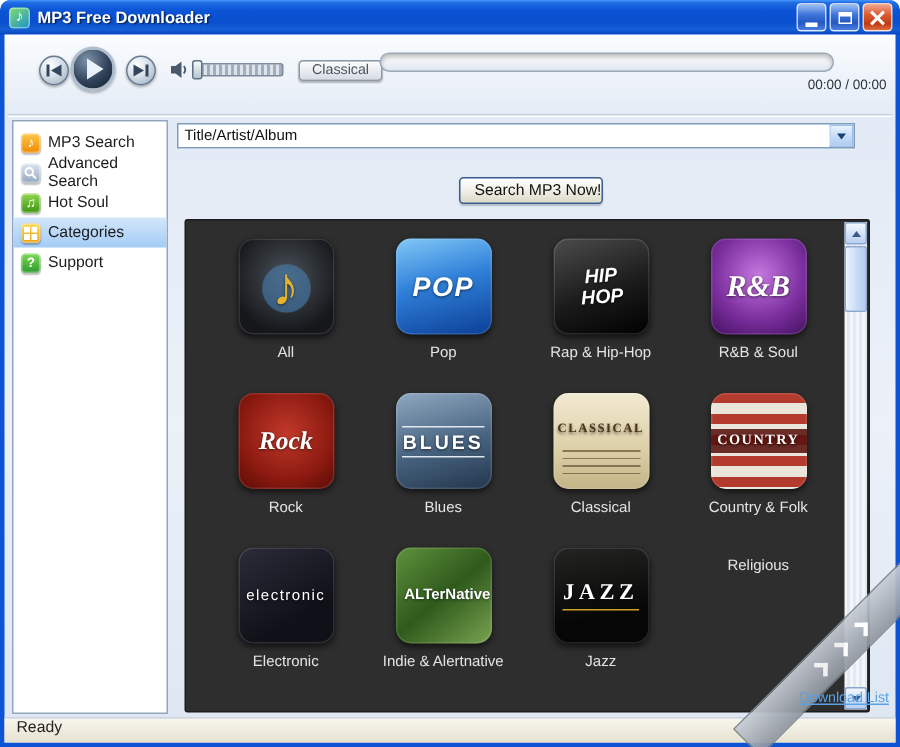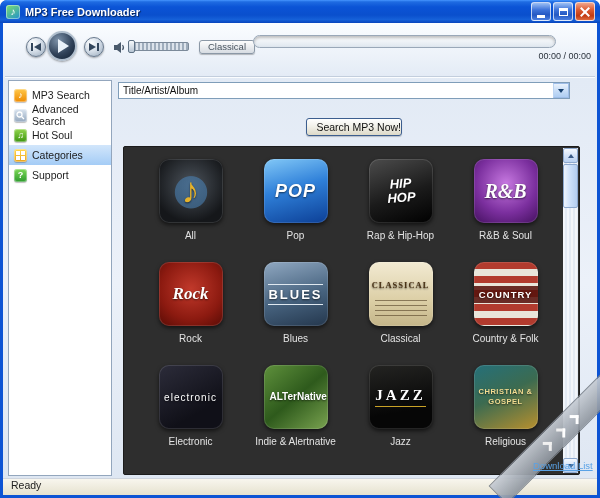--- a/index.html
+++ b/index.html
@@ -98,21 +98,21 @@
   .t-rnb { background:radial-gradient(circle at 50% 38%, #c678e0 0%, #7b2f9e 58%, #43105e 100%); }
   .t-rnb .art-text { font-size:20px; font-family:"Liberation Serif",serif; font-style:italic; }
   .t-rock { background:radial-gradient(circle at 50% 42%, #c1392b 0%, #8c1a10 62%, #570b05 100%); }
   .t-rock .art-text { font-size:17px; font-family:"Liberation Serif",serif; font-style:italic; }
   .t-blues { background:linear-gradient(165deg,#90a8c1 0%,#47637f 55%,#24374d 100%); }
   .t-blues .art-text { font-size:13px; letter-spacing:2px; border-top:1px solid #dfe8f0; border-bottom:1px solid #dfe8f0; padding:2px 0; }
   .t-classical { background:linear-gradient(180deg,#f2ead2 0%,#dccfa6 60%,#c3b488 100%); }
   .t-classical::after { content:""; position:absolute; left:6px; right:6px; bottom:8px; height:18px;
     background:repeating-linear-gradient(180deg, rgba(70,50,25,.55) 0 1px, transparent 1px 5px); }
   .t-classical .art-text { font-size:8.5px; color:#4b3417; font-family:"Liberation Serif",serif; letter-spacing:1px; margin-top:-18px; }
-  .t-country { background:repeating-linear-gradient(180deg,#b23b2e 0 7px,#e9e5da 7px 14px); }
+  .t-country { background:repeating-linear-gradient(180deg,#b23b2e 0 7px,#e9e5da 7px 14px);font-family:Liberation Serif, serif; }
   .t-country .art-text { width:100%; background:rgba(88,18,12,.88); font-size:9.5px; padding:3px 0; letter-spacing:1px; }
   .t-electronic { background:linear-gradient(150deg,#2c2c3a 0%,#101018 70%); }
   .t-electronic .art-text { font-size:10px; font-weight:normal; letter-spacing:1px; text-transform:lowercase; }
   .t-indie { background:linear-gradient(140deg,#5f913c 0%,#2e5a1c 50%,#7aa350 100%); }
   .t-indie .art-text { font-size:10px; width:52px; line-height:1.2; }
   .t-jazz { background:linear-gradient(170deg,#242422 0%,#060606 70%); }
   .t-jazz .art-text { font-size:15px; letter-spacing:3px; font-family:"Liberation Serif",serif; border-bottom:1px solid #c9a227; padding-bottom:2px; }
   .t-religious { background:linear-gradient(155deg,#25707a 0%,#3c6b50 45%,#b8902e 100%); }
   .t-religious .art-text { font-size:7.5px; color:#f2dc91; width:54px; line-height:1.35; letter-spacing:.5px; }
 
@@ -298,23 +298,20 @@
           </div>
         <div class="cat-label">Indie &amp; Alertnative</div>
       </div>
       <div class="cell">
         <div class="art t-jazz">
             <span class="art-text">JAZZ</span>
           </div>
         <div class="cat-label">Jazz</div>
       </div>
       <div class="cell">
-        <div class="art t-religious">
-            <span class="art-text">CHRISTIAN &amp; GOSPEL</span>
-          </div>
         <div class="cat-label">Religious</div>
       </div>
 
     </div>
 
     <div class="scroll">
       <div class="sc-btn sc-up">
           <i></i>
         </div>
       <div class="sc-thumb"></div>

